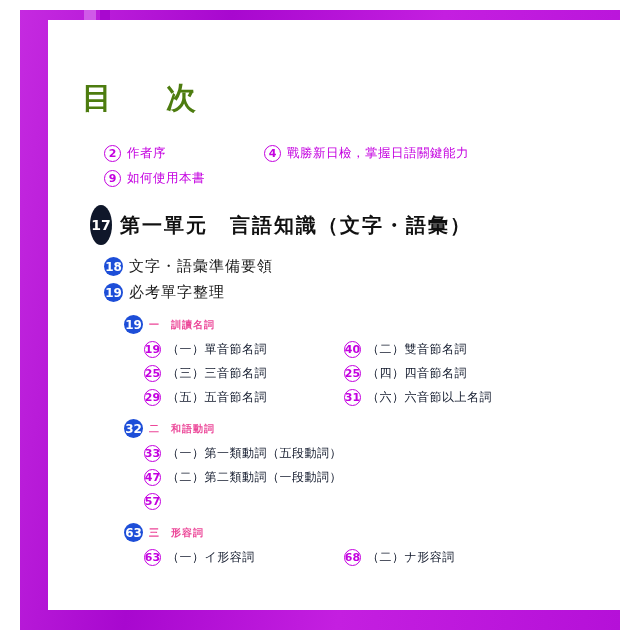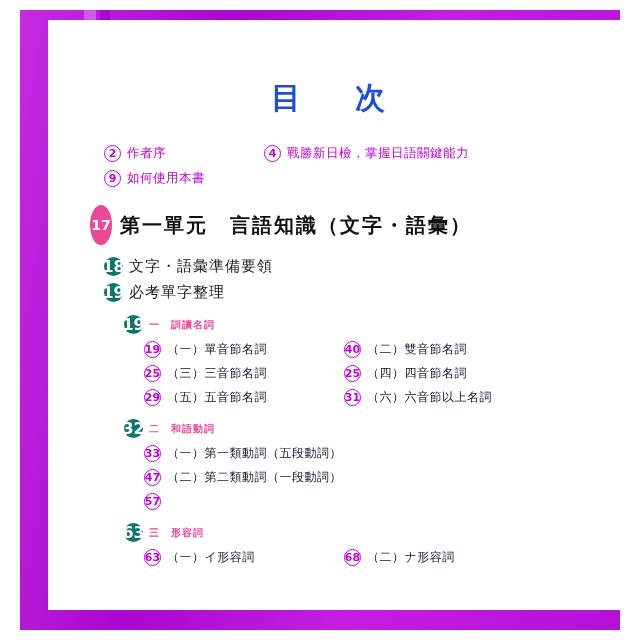--- a/index.html
+++ b/index.html
@@ -44,24 +44,23 @@
     position: absolute;
     left: 48px;
     top: 20px;
     width: 572px;
     height: 590px;
     box-sizing: border-box;
     padding: 40px 34px 0 34px;
   }
 
   .toc-title {
-    color: #1d4ed8;
+    color: #4d7c0f;
     font-size: 30px;
     font-weight: bold;
-    text-align: center;
     letter-spacing: 12px;
     margin: 18px 0 26px 0;
     font-family: "DejaVu Sans", "Liberation Sans", sans-serif;
   }
 
   
   .num {
     display: inline-flex;
     align-items: center;
     justify-content: center;
@@ -75,27 +74,27 @@
     height: 17px;
     line-height: 1;
     margin-right: 6px;
     flex: none;
     vertical-align: middle;
   }
   .num.big {
     width: 22px;
     height: 40px;
     font-size: 14px;
-    background: #ec4899;
+    background: #0f172a;
   }
   .num.mid {
     width: 19px;
     height: 19px;
-    font-size: 16px;
-    background: #0f766e;
+    font-size: 12px;
+    background: #1d4ed8;
   }
   .num.outline {
     background: #ffffff;
     color: #c400e0;
     border: 1.6px solid #c400e0;
     font-weight: bold;
   }
 
   .row {
     display: flex;

